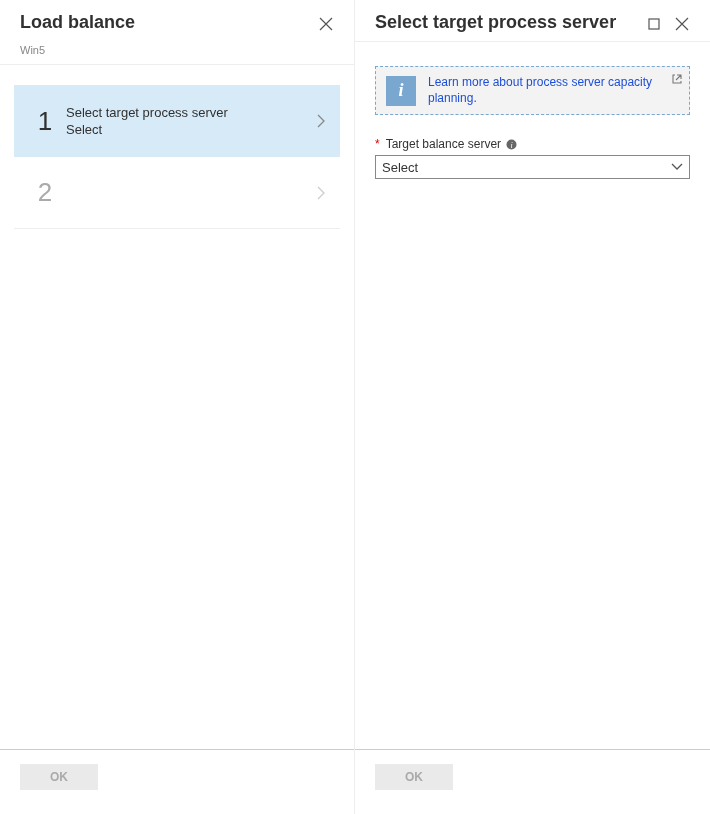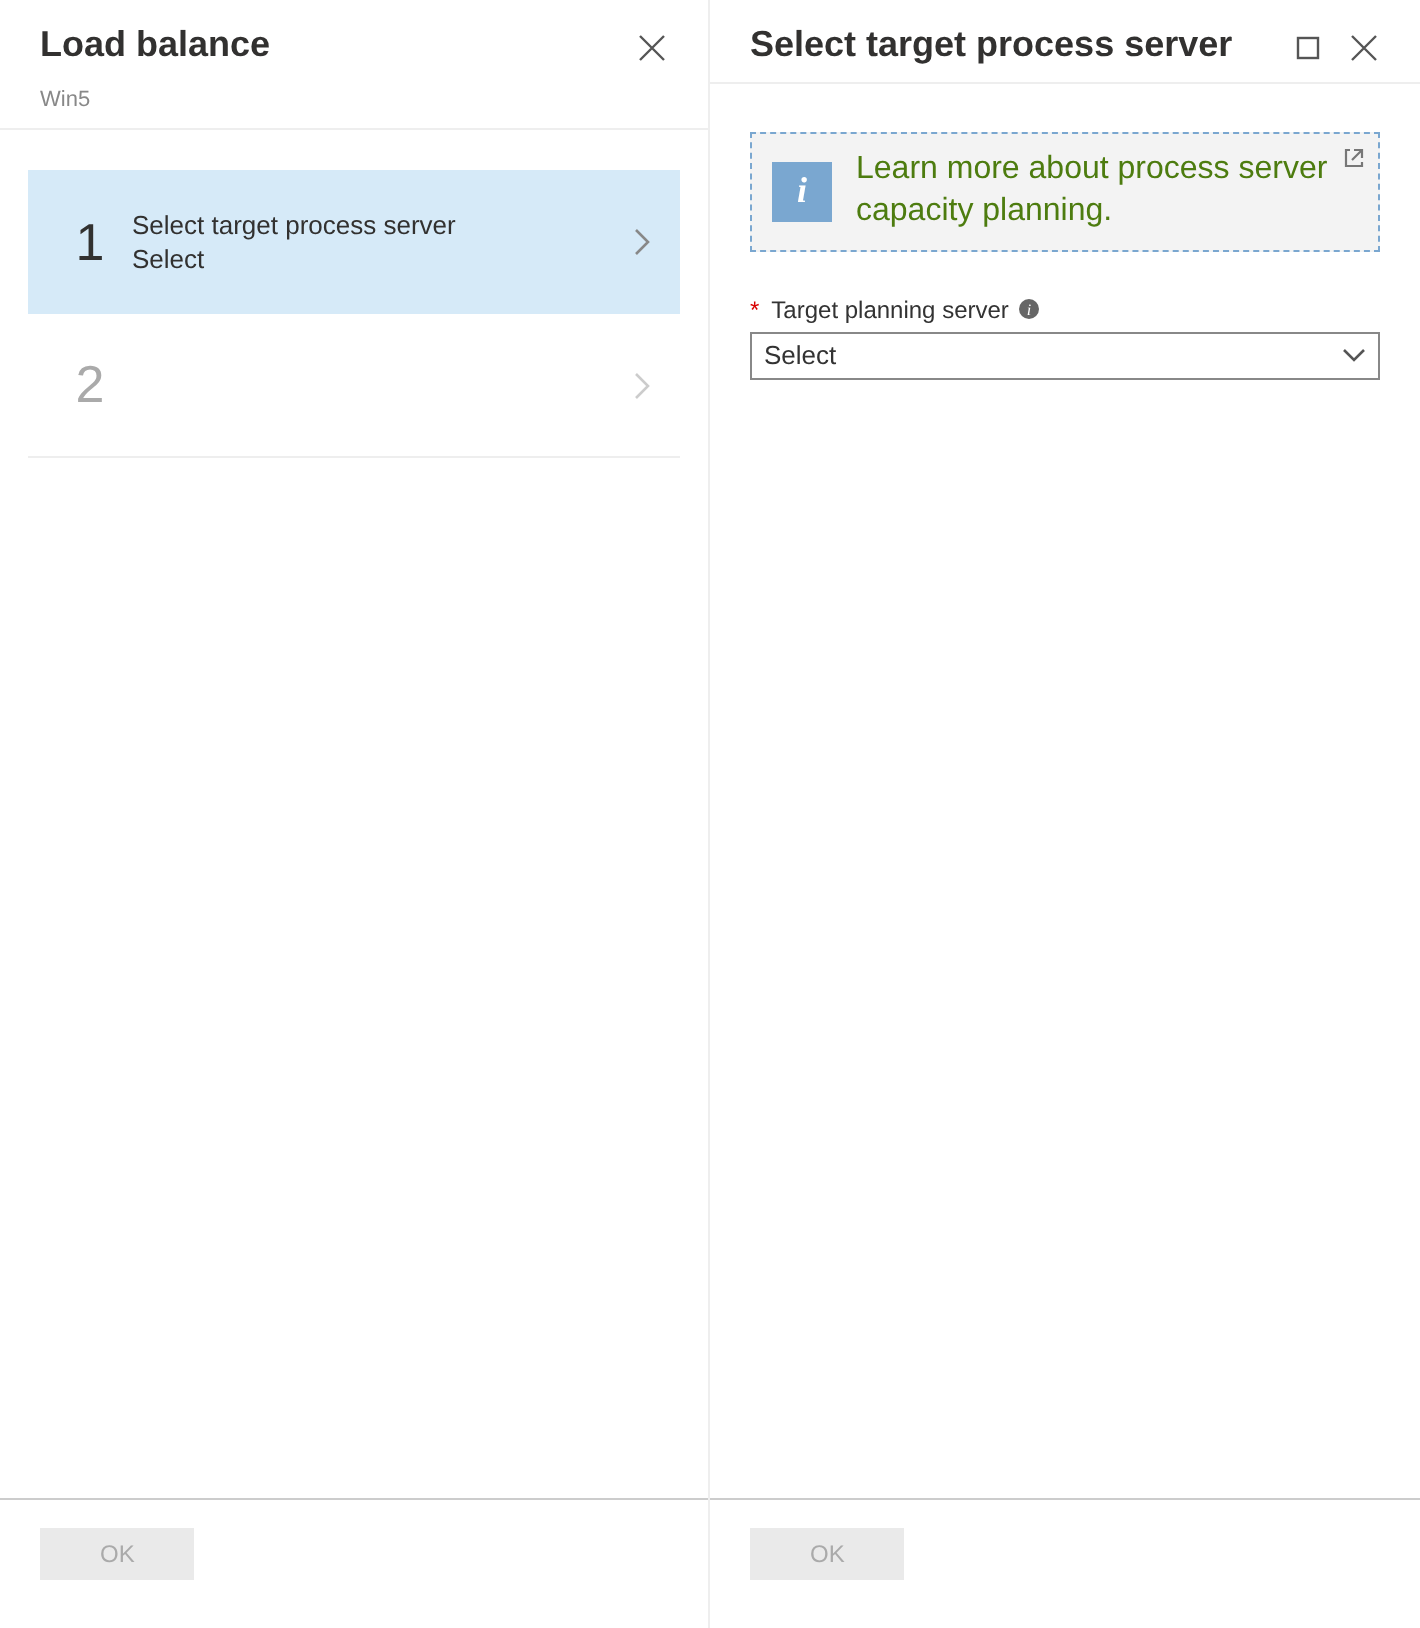--- a/index.html
+++ b/index.html
@@ -109,22 +109,22 @@
       font-family: Georgia, serif;
       font-style: italic;
       font-size: 18px;
       font-weight: bold;
       display: flex;
       align-items: center;
       justify-content: center;
     }
     .info-box .info-text {
       flex: 1;
-      font-size: 16px;
-      color: #4d7c0f;
+      font-size: 12px;
+      color: #1d4ed8;
       line-height: 1.3;
     }
     .info-box .ext-icon {
       position: absolute;
       top: 6px; right: 6px;
       color: #777;
     }
 
     .field-wrap { margin-top: 22px; }
     .field-label {
@@ -158,21 +158,21 @@
     .panel-footer {
       padding: 14px 20px 24px 20px;
       border-top: 1px solid #ccc;
     }
     .ok-btn {
       background: #eaeaea;
       color: #aaa;
       border: none;
       padding: 6px 30px;
       font-size: 12px;
-      font-weight: 400;
+      font-weight: 700;
       cursor: default;
     }
     svg { display: block; }
   </style>
 </head>
 <body>
 
 <div class="panel panel-left">
   <div class="panel-header">
     <div class="titles">
@@ -241,21 +241,21 @@
       <div class="ext-icon">
         <svg width="12" height="12" viewBox="0 0 12 12">
             <path d="M4 2 H2 V10 H10 V8 M6 2 H10 V6 M10 2 L5 7" stroke="currentColor" stroke-width="1.1" fill="none"></path>
           </svg>
       </div>
     </div>
 
     <div class="field-wrap">
       <div class="field-label">
         <span class="req">*</span>
-        <span>Target planning server</span>
+        <span>Target balance server</span>
         <span class="info-dot">
           <svg width="11" height="11" viewBox="0 0 11 11">
               <circle cx="5.5" cy="5.5" r="5" fill="#666"></circle>
               <text x="5.5" y="8.5" text-anchor="middle" font-size="8" fill="#fff" font-family="Georgia" font-style="italic">i</text>
             </svg>
         </span>
       </div>
       <div class="select-box">
         <span>Select</span>
         <span class="chev">

